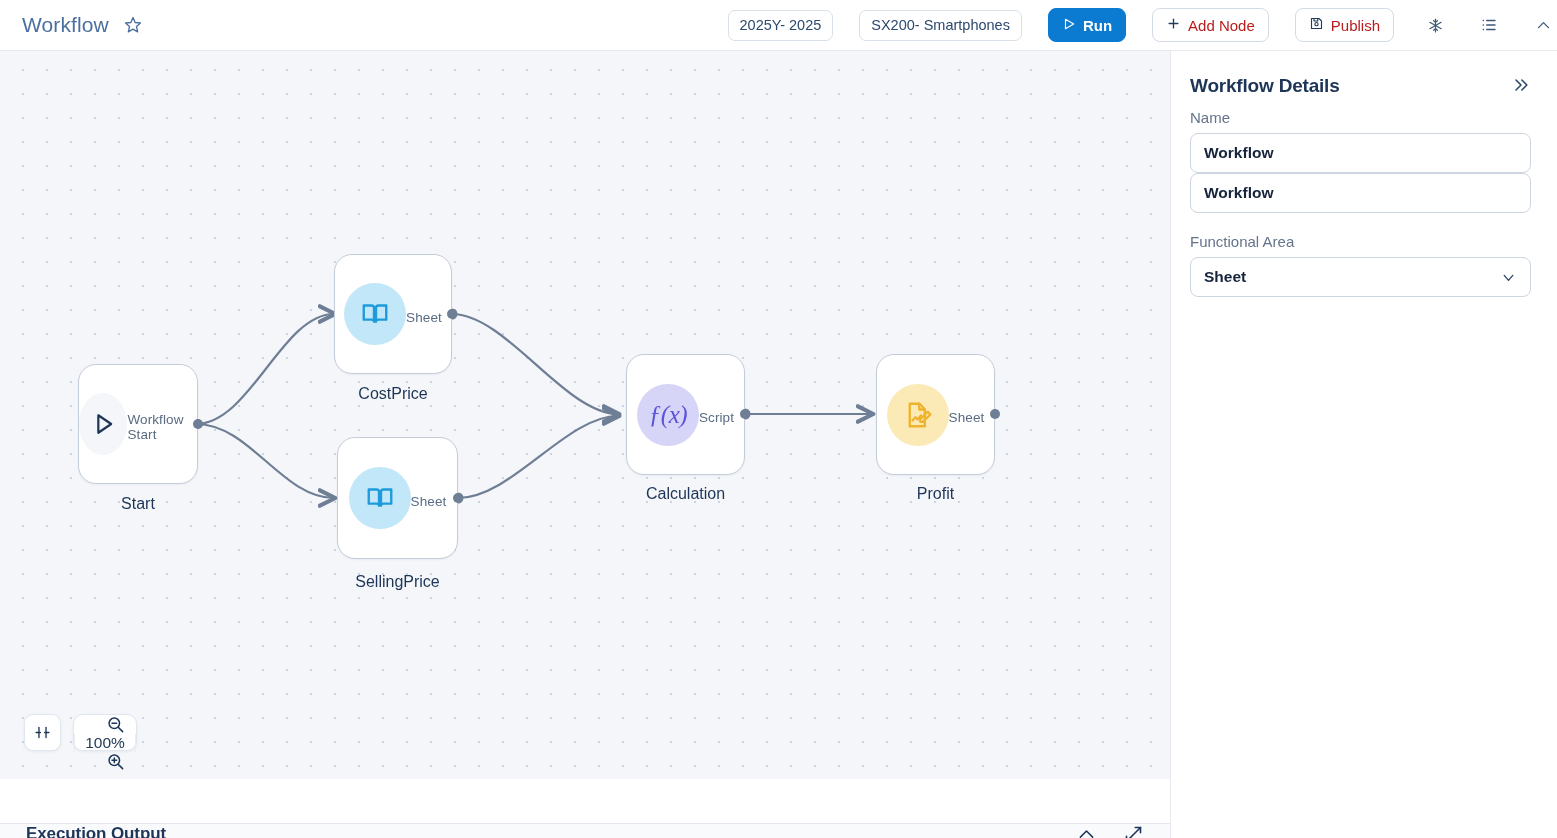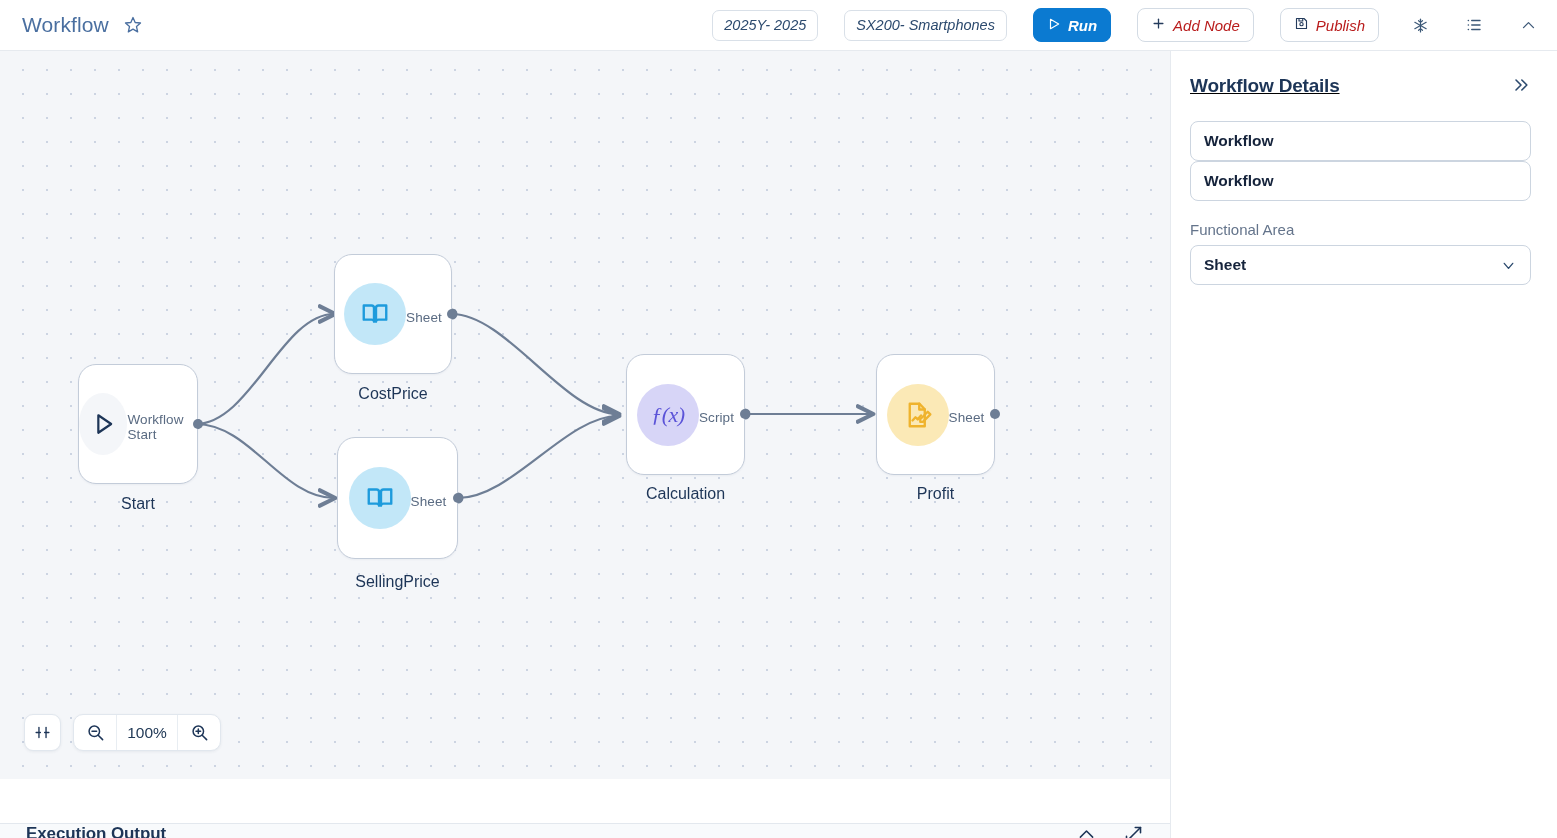--- a/index.html
+++ b/index.html
@@ -16,21 +16,21 @@
     position: absolute; left: 0; top: 0; width: 1557px; height: 51px;
     background: #ffffff;
     display: flex; align-items: center;
     border-bottom: 1px solid #e6eaef;
     z-index: 20;
   }
   .title-area { display: flex; align-items: center; gap: 14px; padding-left: 22px; }
   .page-title { font-size: 21px; color: #4a6fa0; font-weight: 400; letter-spacing: .1px; }
   .star-icon { width: 20px; height: 20px; display: block; cursor: pointer; }
 
-  .toolbar { margin-left: auto; display: flex; align-items: center; gap: 26px; padding-right: 16px; font-style: italic; }
+  .toolbar { margin-left: auto; display: flex; align-items: center; gap: 26px; padding-right: 1px; }
   .pill {
     height: 31px; padding: 0 11px; border: 1px solid #d9e0e8; border-radius: 7px;
     background: #fff; color: #2c4a6e; font-size: 14.5px;
     display: flex; align-items: center; cursor: pointer; white-space: nowrap;
   }
   .btn {
     height: 34px; padding: 0 13px; border: 1px solid #d3dbe4; border-radius: 8px;
     background: #fff; color: #b91c1c; font-size: 15px; font-weight: 500;
     display: flex; align-items: center; gap: 7px; cursor: pointer; white-space: nowrap;
   }
@@ -75,21 +75,21 @@
 
   
   .zoom-wrap { position: absolute; left: 24px; bottom: 28px; display: flex; align-items: center; gap: 12px; z-index: 8; }
   .zoom-fit {
     width: 37px; height: 37px; background: #fff; border: 1px solid #e1e7ee; border-radius: 9px;
     display: flex; align-items: center; justify-content: center; cursor: pointer;
     box-shadow: 0 1px 3px rgba(40,60,90,.07);
   }
   .zoom-group {
     height: 37px; background: #fff; border: 1px solid #e1e7ee; border-radius: 10px;
-    display: flex; align-items: flex-end; box-shadow: 0 1px 3px rgba(40,60,90,.07);
+    display: flex; align-items: flex-end; box-shadow: 0 1px 3px rgba(40,60,90,.07); flex-direction: column;
   }
   .zoom-btn { width: 42px; height: 100%; display: flex; align-items: center; justify-content: center; cursor: pointer; }
   .zoom-level {
     min-width: 62px; text-align: center; font-size: 15.5px; color: #223a57;
     border-left: 1px solid #e8edf2; border-right: 1px solid #e8edf2; height: 100%;
     display: flex; align-items: center; justify-content: center; padding: 0 6px;
   }
 
   
   .exec-bar {
@@ -99,21 +99,21 @@
   }
   .exec-title { font-size: 17px; color: #1d3557; font-weight: 600; letter-spacing: -.1px; }
   .exec-actions { margin-left: auto; display: flex; align-items: center; gap: 26px; }
   .exec-ico { cursor: pointer; display: flex; align-items: center; justify-content: center; color: #1d3557; }
 
   
   .panel {
     position: absolute; left: 1170px; top: 51px; width: 387px; height: 787px;
     background: #ffffff; border-left: 1px solid #e6eaef; padding: 24px 26px 0 19px;
   }
-  .panel-head { display: flex; align-items: flex-start; justify-content: space-between; margin-bottom: 24px; text-decoration: underline; }
+  .panel-head { display: flex; align-items: flex-start; justify-content: space-between; margin-bottom: 4px; }
   .panel-title { font-size: 19px; font-weight: 700; color: #1d3557; letter-spacing: -.2px; }
   .collapse-ico { cursor: pointer; color: #2c4a6e; display: flex; align-items: center; }
   .field-label { font-size: 15px; color: #64748b; margin: 12px 0 7px; }
   .field {
     height: 40px; border: 1px solid #ccd5e0; border-radius: 8px; background: #fff;
     display: flex; align-items: center; padding: 0 13px;
     font-size: 15.5px; font-weight: 700; color: #15233b; cursor: text;
   }
   .field.select { cursor: pointer; justify-content: space-between; }
   .field.select svg { flex: none; }
@@ -253,21 +253,21 @@
         </div>
         <div class="node-sub">Sheet</div>
       </div>
       <div class="port out" style="top:61px;"></div>
       <div class="node-caption" style="top:136px;">SellingPrice</div>
     </div>
 
     <div class="node" style="left:626px; top:303px; width:119px; height:121px;">
       <div class="node-box">
         <div class="node-disc" style="background:#d7d5f7;">
-          <span style="font-family:'Liberation Serif', serif; font-size:22px; color:#5b53d8; font-style:italic; letter-spacing:-.5px;">ƒ(x)</span>
+          <span style="font-family:'Liberation Serif', serif; font-size:25px; color:#5b53d8; font-style:italic; letter-spacing:-.5px;">ƒ(x)</span>
         </div>
         <div class="node-sub">Script</div>
       </div>
       <div class="port out" style="top:60px;"></div>
       <div class="node-caption" style="top:131px;">Calculation</div>
     </div>
 
     <div class="node" style="left:876px; top:303px; width:119px; height:121px;">
       <div class="node-box">
         <div class="node-disc" style="background:#fbe9b6;">
@@ -336,20 +336,21 @@
     <div class="panel-head">
       <div class="panel-title">Workflow Details</div>
       <div class="collapse-ico">
         <svg width="20" height="20" viewBox="0 0 24 24" fill="none" stroke="#2c4a6e" stroke-width="1.9" stroke-linecap="round" stroke-linejoin="round">
           <polyline points="6,6 12,12 6,18"></polyline>
             <polyline points="13,6 19,12 13,18"></polyline>
         </svg>
       </div>
     </div>
 
+    <div class="field-label">Name</div>
     <div class="field">Workflow</div>
 
     <div class="field">Workflow</div>
 
     <div class="field-label" style="margin-top:20px;">Functional Area</div>
     <div class="field select">
       <span>Sheet</span>
       <svg width="17" height="17" viewBox="0 0 24 24" fill="none" stroke="#2c4a6e" stroke-width="1.9" stroke-linecap="round" stroke-linejoin="round">
         <polyline points="6,9 12,16 18,9"></polyline>
       </svg>

